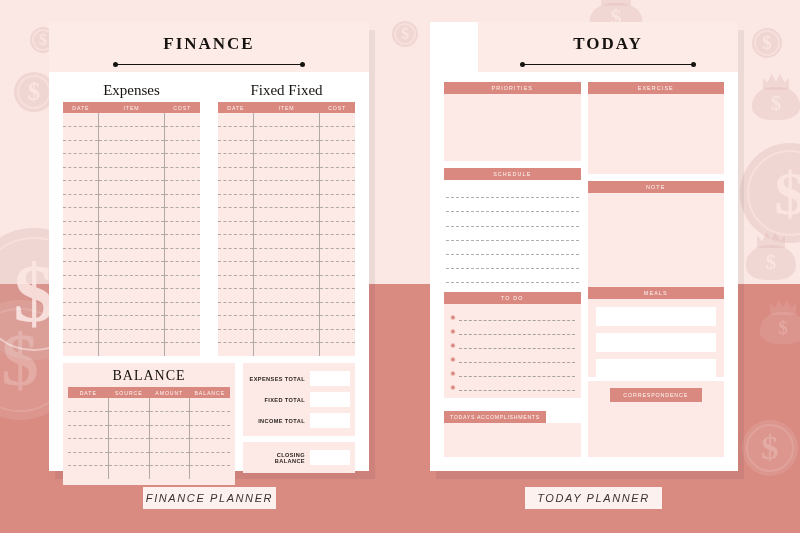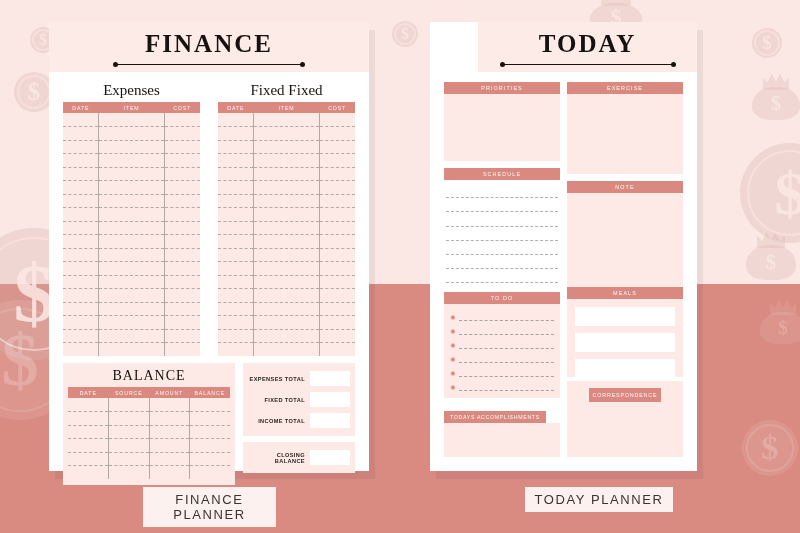--- a/index.html
+++ b/index.html
@@ -62,34 +62,34 @@
   .bag.on-dark .body { background: rgba(255,255,255,0.09); color: rgba(255,255,255,0.18); }
   .bag.on-dark .neck { background: rgba(255,255,255,0.09); }
 
   
   .page {
     position: absolute;
     background: #ffffff;
     box-shadow: 6px 8px 0 rgba(0,0,0,0.06);
   }
   #finance-page { left: 49px; top: 22px; width: 320px; height: 449px; }
-  #today-page  { left: 430px; top: 22px; width: 267px; height: 449px; padding-left: 48px; }
+  #today-page  { left: 430px; top: 22px; width: 308px; height: 449px; padding-left: 48px; }
 
   .page-title-band {
     background: #fcebe7;
     text-align: center;
     padding-top: 8px;
   }
   #finance-page .page-title-band { height: 50px; }
   #today-page   .page-title-band { height: 50px; }
 
   .page-title {
     font-family: "Liberation Serif", serif;
     font-weight: bold;
-    font-size: 25px;
+    font-size: 17px;
     letter-spacing: 2px;
     color: #16120f;
     line-height: 28px;
   }
   .title-rule {
     position: relative;
     height: 10px;
     margin: 2px auto 0;
   }
   #finance-page .title-rule { width: 192px; }
@@ -202,28 +202,29 @@
     background: #d9897f; color: #fff6f3;
     font-size: 5.4px; letter-spacing: 0.8px;
     text-align: center; padding: 4px 0;
     margin: 7px 22px 0;
   }
 
   
   .caption {
     position: absolute;
     background: #fcf1ee;
-    font-size: 13px;
+    font-size: 11px;
     letter-spacing: 1.6px;
     color: #3b3330;
     text-align: center;
     padding: 5px 0;
+    font-style: italic;
   }
   #caption-finance { left: 143px; top: 487px; width: 133px; }
-  #caption-today   { left: 525px; top: 487px; width: 148px; }
+  #caption-today   { left: 525px; top: 487px; width: 137px; }
 </style>
 </head>
 <body>
 
 <div id="bg-top"></div>
 <div id="bg-bottom"></div>
 <div id="decor-layer">
     <div class="deco coin" style="left: 30px; top: 27px; width: 26px; height: 26px; font-size: 16.12px;">
       <span class="ring"></span>
       <span>$</span>

